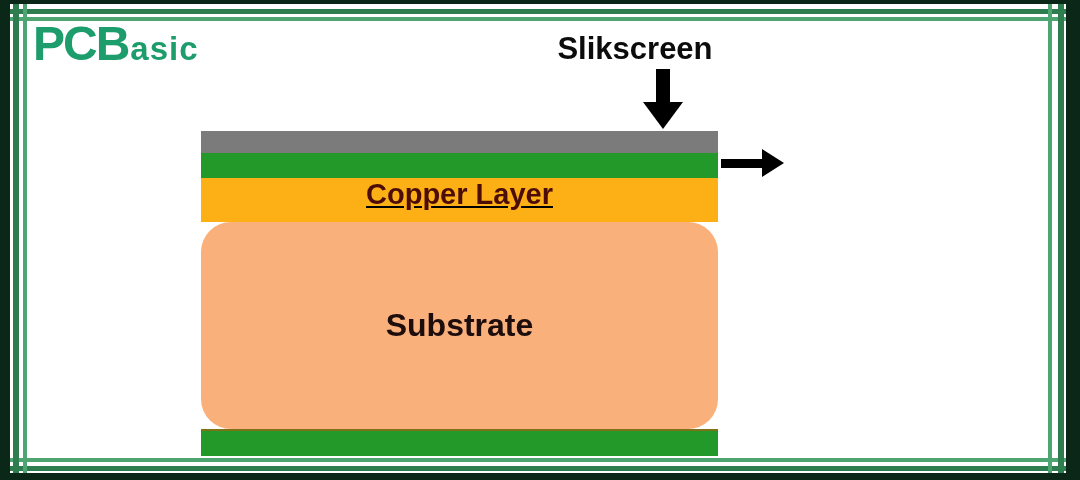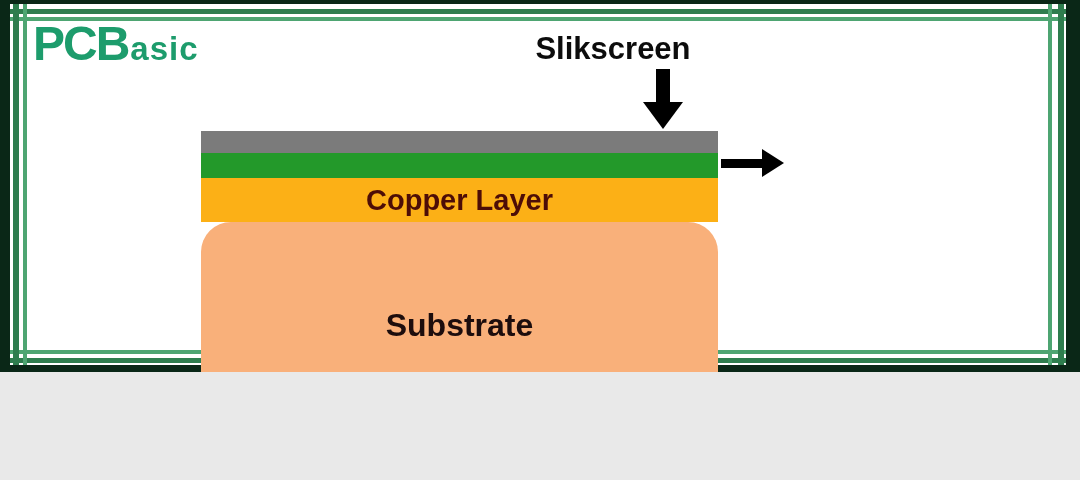--- a/index.html
+++ b/index.html
@@ -1,19 +1,19 @@
 <!DOCTYPE html>
 <html><head>
 <meta charset="utf-8">
 <style>
   html, body { margin: 0; padding: 0; background: #e9e9e9; }
   .canvas {
     position: relative;
     width: 1080px;
-    height: 372px;
+    height: 480px;
     background: #ffffff;
     overflow: hidden;
     font-family: "Liberation Sans", sans-serif;
   }
   
   .frame-band { position: absolute; }
   .band-left   { left: 0; top: 0; width: 10px; height: 480px; }
   .band-top    { left: 0; top: 0; width: 1080px; height: 4px; }
   .band-right  { right: 0; top: 0; width: 14px; height: 480px; }
   .band-bottom { left: 0; bottom: 0; width: 1080px; height: 7px; }
@@ -35,28 +35,28 @@
   }
   .logo-prefix { font-size: 48px; font-weight: bold; letter-spacing: -2px; }
   .logo-suffix { font-size: 33px; font-weight: bold; letter-spacing: 1px; margin-left: 2px; margin-top: 12px; }
   
   .stack {
     position: absolute; left: 201px; top: 131px; width: 517px;
   }
   .layer { width: 100%; position: relative; }
   .layer-silkscreen   { height: 22px; }
   .layer-soldermask   { height: 25px; }
-  .layer-copper       { height: 44px; display: flex; align-items: center; justify-content: center; }
+  .layer-copper       { height: 44px; display: flex; justify-content: center; text-decoration: underline; }
   .layer-substrate    { height: 207px; display: flex; align-items: center; justify-content: center; border-radius: 30px; }
   .layer-soldermask-b { height: 25px; border-top: 2px solid #7d7218; }
   .copper-label    { font-size: 29px; font-weight: bold; }
   .substrate-label { font-size: 32px; font-weight: bold; }
   
   .silkscreen-label {
-    position: absolute; left: 493px; top: 31px; width: 240px;
+    position: absolute; left: 515px; top: 31px; width: 240px;
     text-align: center; font-size: 31px; font-weight: bold; color: #0c0c0c;
   }
   .soldermask-label {
     position: absolute; left: 796px; top: 146px;
     font-size: 33px; font-weight: bold; color: #0c0c0c; white-space: nowrap;
   }
   
   .down-arrow-stem {
     position: absolute; left: 656px; top: 69px; width: 14px; height: 35px;
   }

